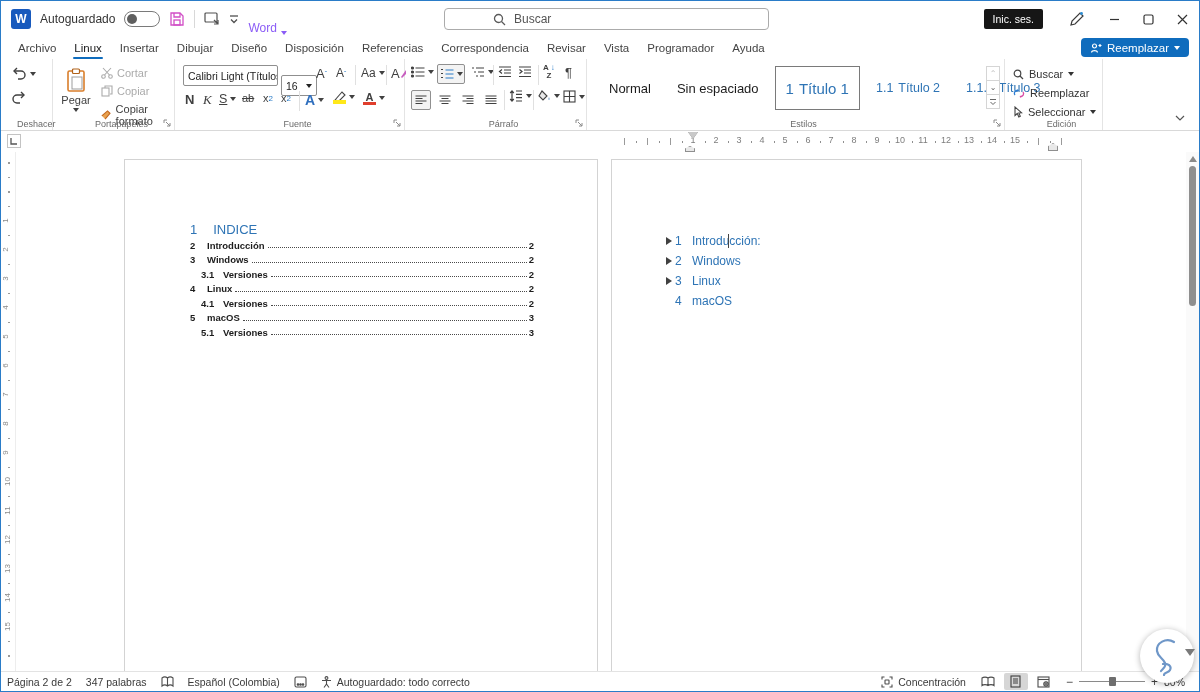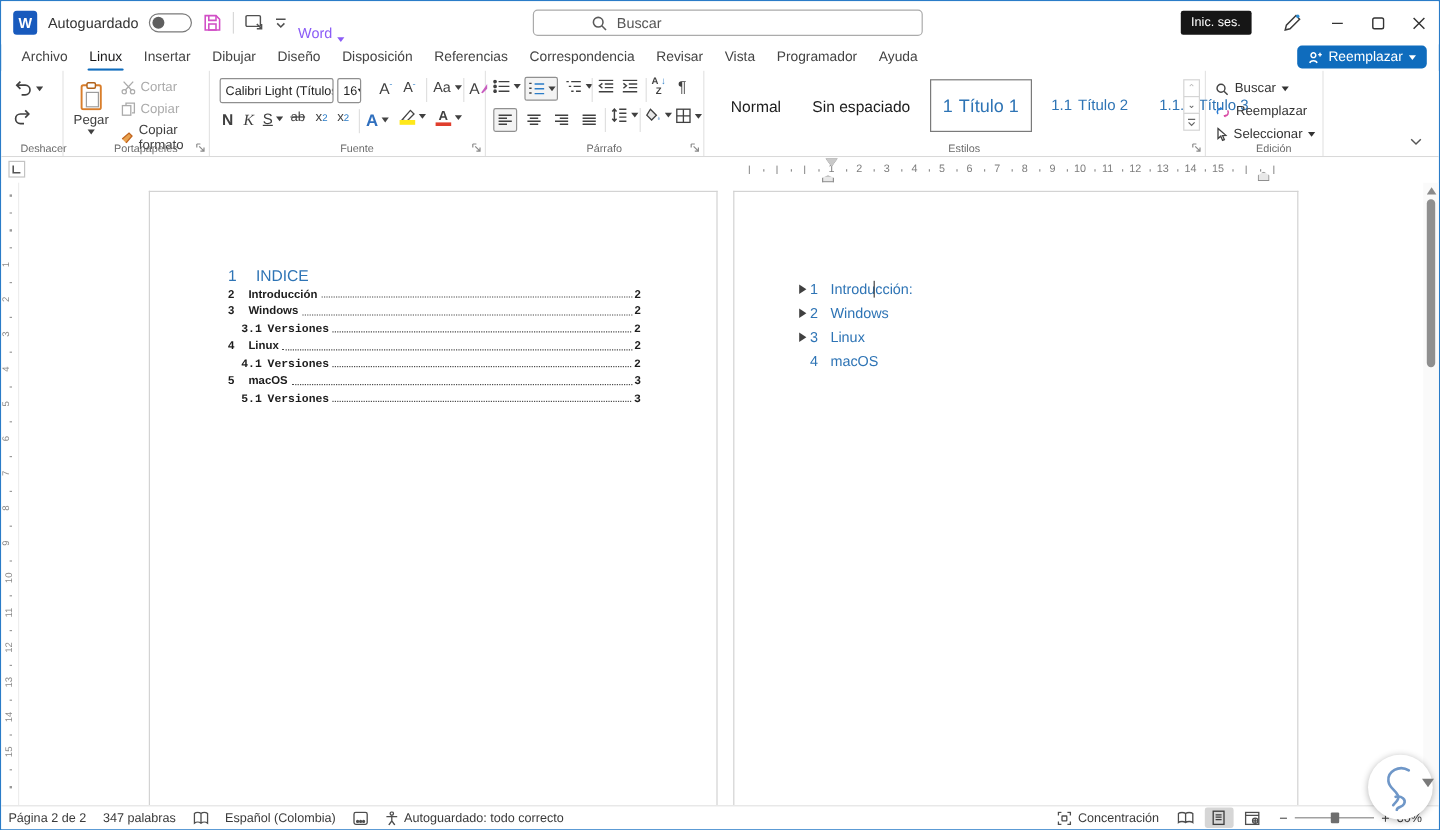--- a/index.html
+++ b/index.html
@@ -77,21 +77,21 @@
   .vrdot { position:absolute; left:7px; width:1.5px; height:1.5px; background:#9a9a9a; }
   .page { position:absolute; top:7px; background:#fff; border:1px solid #d3d3d3; border-bottom:none; height:530px; }
   .page-left { left:123px; width:474px; }
   .page-right { left:610px; width:471px; }
 
   .toc-heading { position:absolute; left:65px; top:62px; display:flex; gap:16px; color:#2E74B5; font-size:13px; }
   .toc-rows { position:absolute; left:65px; top:76px; width:344px; }
   .toc-row { display:flex; align-items:flex-end; height:14.5px; font-size:9.5px; color:#1c1c1c; }
   .toc-num { font-weight:600; }
   .toc-row.lvl1 .toc-num { width:17px; }
-  .toc-row.lvl2 { padding-left:11px;font-family:Liberation Mono, monospace; }
+  .toc-row.lvl2 { padding-left:11px; }
   .toc-row.lvl2 .toc-num { width:22px; }
   .toc-title { font-weight:600; }
   .toc-leader { flex:1; border-bottom:1.6px dotted #4a4a4a; margin:0 2px 2.5px 3px; }
   .toc-page { font-weight:600; }
 
   .outline { position:absolute; left:54px; top:71px; }
   .ol-row { position:relative; display:flex; align-items:center; height:20px; color:#2E74B5; font-size:12px; }
   .ol-tri { width:9px; display:flex; align-items:center; }
   .ol-tri i { width:0; height:0; border-top:4px solid transparent; border-bottom:4px solid transparent; border-left:6px solid #404040; }
   .ol-num { width:17px; }
@@ -274,21 +274,21 @@
         <svg width="8" height="8" viewBox="0 0 8 8" fill="none" stroke="#8a8a8a" stroke-width="1">
             <path d="M1 1 v3 M1 1 h3 M3 3 l4 4 M7 4 v3 h-3"></path>
           </svg>
       </span>
     </div>
 
     <div class="rgroup g-fuente">
       <div class="combo" style="left:8px;top:6px;width:95px">
         <span>Calibri Light (Títulos</span>
       </div>
-      <div class="combo" style="left:106px;top:6px;width:20px">
+      <div class="combo" style="left:106px;top:16px;width:36px">
         <span>16</span>
           <i class="chev"></i>
       </div>
       <span class="btn" style="left:141px;top:7px;font-size:13px">
           <span>A</span>
           <sup style="font-size:7px;color:#2a7cc8">ˆ</sup>
         </span>
       <span class="btn" style="left:161px;top:7px;font-size:12px">
           <span>A</span>
           <sup style="font-size:7px;color:#2a7cc8">ˇ</sup>

